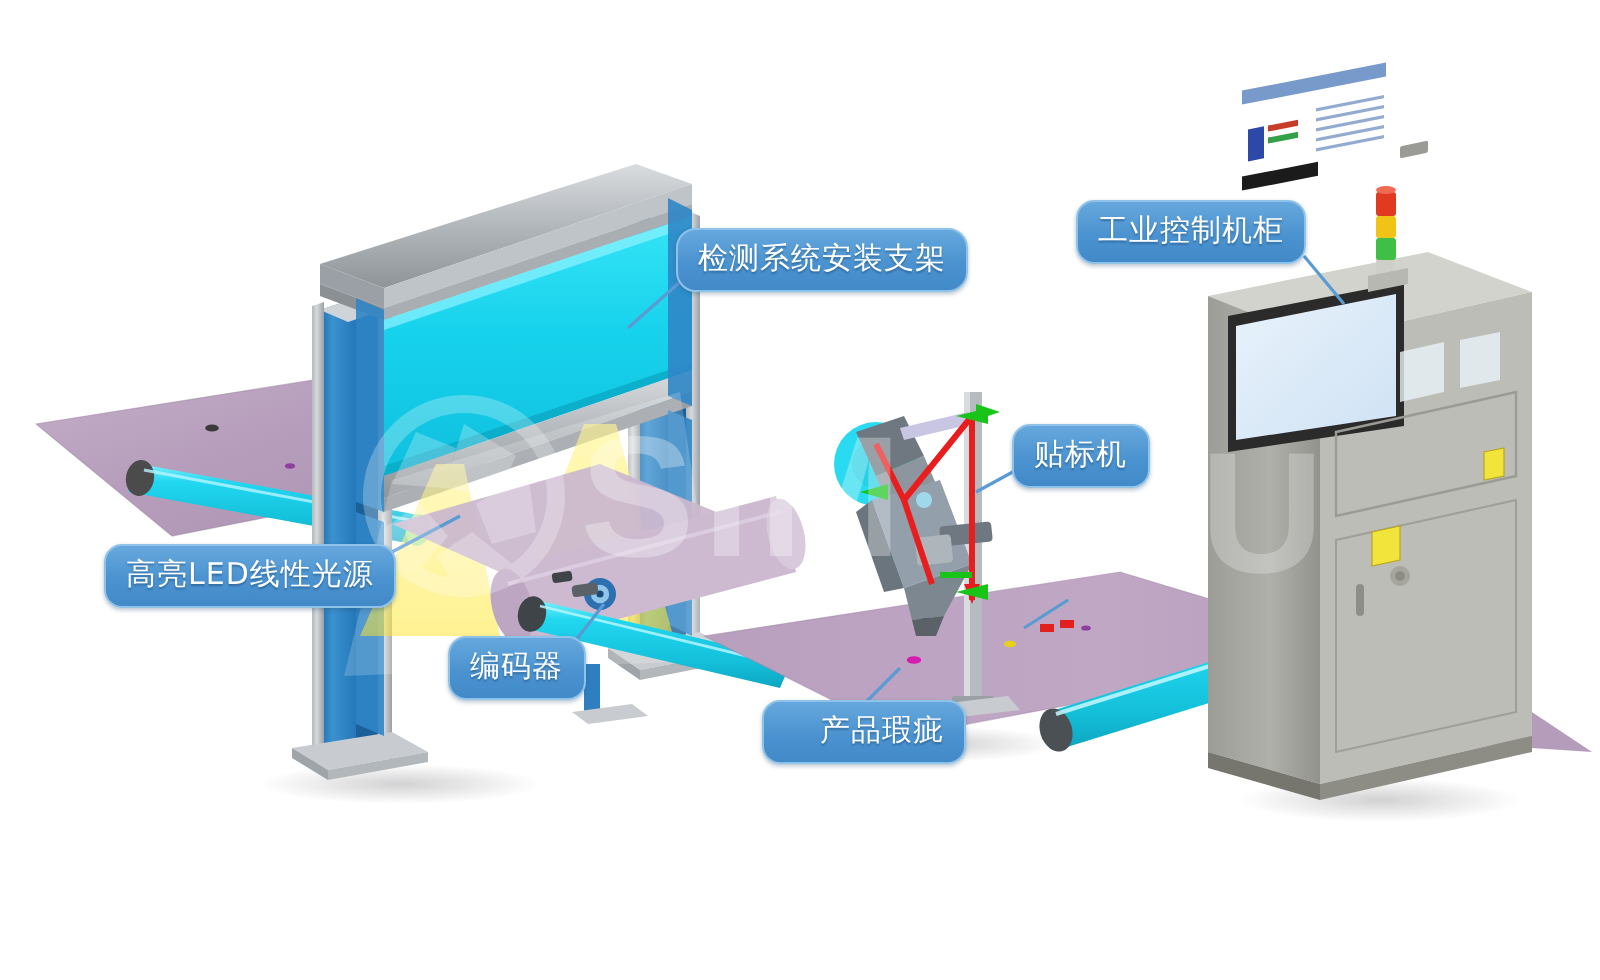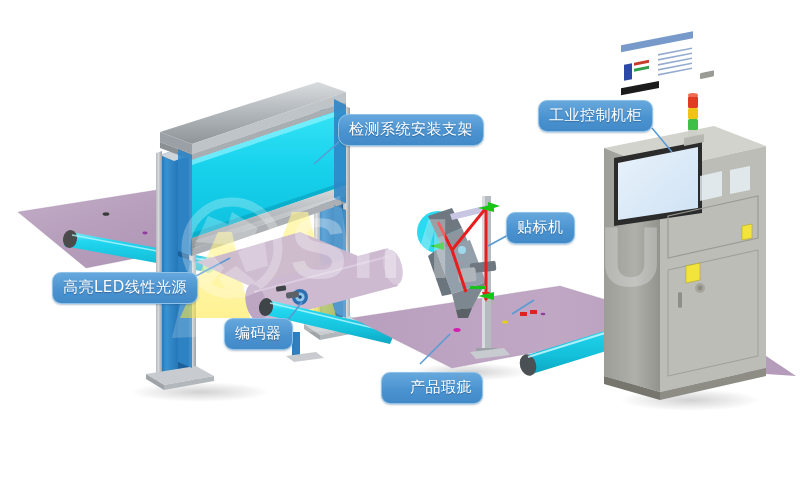--- a/index.html
+++ b/index.html
@@ -383,21 +383,21 @@
   </div>
 
   <div class="callout" style="left:52px; top:272px;">
     <span>高亮LED线性光源</span>
   </div>
 
   <div class="callout" style="left:224px; top:318px;">
     <span>编码器</span>
   </div>
 
-  <div class="callout" style="left:381px; top:372px;padding-left:28px;">
+  <div class="callout" style="left:381px; top:350px;padding-left:28px;">
     <span>产品瑕疵</span>
   </div>
 
   <div class="callout" style="left:506px; top:196px;margin-top:16px;">
     <span>贴标机</span>
   </div>
 
 
 </div>
 

